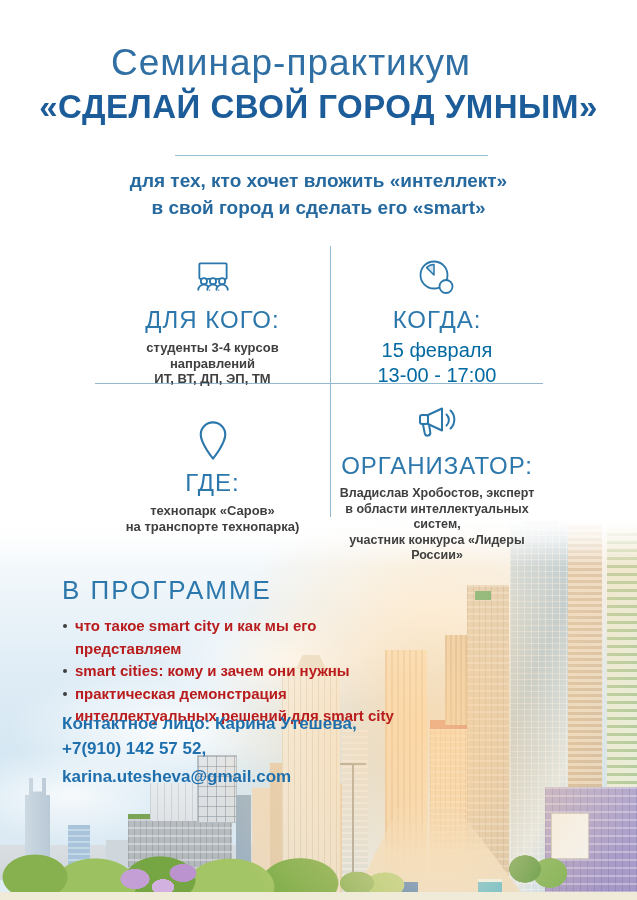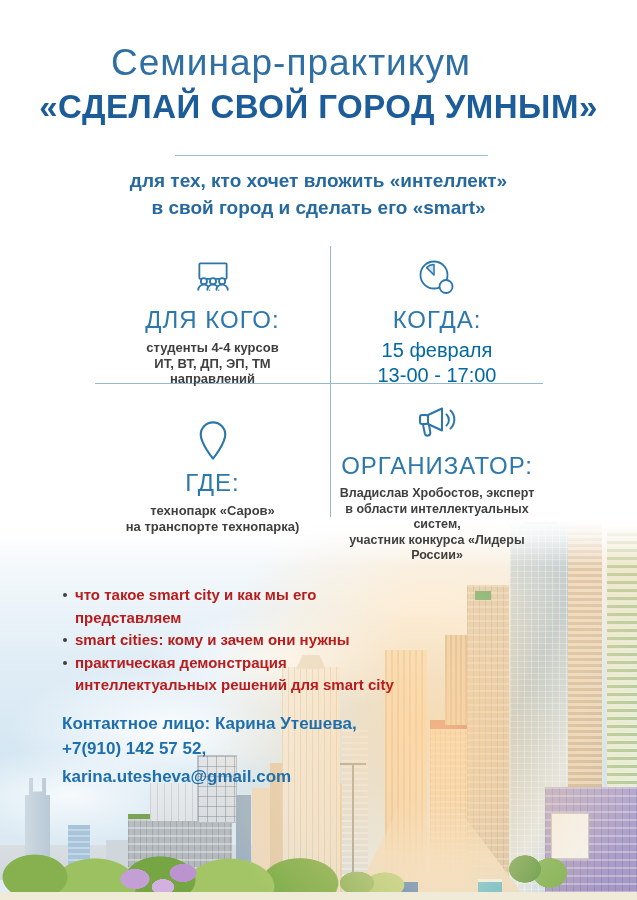--- a/index.html
+++ b/index.html
@@ -200,23 +200,23 @@
           <circle cx="12" cy="21.5" r="3.4" fill="#ffffff"></circle>
           <path d="M5.8 31 a6.2 5.8 0 0 1 12.4 0" fill="#ffffff"></path>
           <circle cx="22" cy="21.5" r="3.4" fill="#ffffff"></circle>
           <path d="M15.8 31 a6.2 5.8 0 0 1 12.4 0" fill="#ffffff"></path>
           <circle cx="32" cy="21.5" r="3.4" fill="#ffffff"></circle>
           <path d="M25.8 31 a6.2 5.8 0 0 1 12.4 0" fill="#ffffff"></path>
         </svg>
       </div>
       <div class="cell-heading">ДЛЯ КОГО:</div>
       <div class="cell-text">
-        <div>студенты 4-4 курсов</div>
+        <div>студенты 3-4 курсов</div>
+        <div>направлений</div>
         <div>ИТ, ВТ, ДП, ЭП, ТМ</div>
-        <div>направлений</div>
       </div>
     </div>
 
     <div class="cell cell-2">
       <div class="cell-icon">
         <svg width="46" height="40" viewBox="0 0 44 40" fill="none" stroke="#2b77ab" stroke-width="1.8" stroke-linecap="round" stroke-linejoin="round">
           <circle cx="19" cy="17" r="13.5" fill="none"></circle>
           <path d="M19 17 L19 6.5 A10.5 10.5 0 0 0 11.6 9.6 Z" fill="#d4e5f1" stroke-width="1.5"></path>
           <circle cx="31" cy="28.5" r="6.5" fill="#ffffff"></circle>
         </svg>
@@ -254,20 +254,21 @@
       <div class="cell-heading">ОРГАНИЗАТОР:</div>
       <div class="cell-text">
         <div>Владислав Хробостов, эксперт</div>
         <div>в области интеллектуальных систем,</div>
         <div>участник конкурса «Лидеры России»</div>
       </div>
     </div>
   </div>
 
   <div class="program">
+    <div class="program-heading">В ПРОГРАММЕ</div>
     <div class="program-list">
       <div class="program-item">что такое smart city и как мы его представляем</div>
       <div class="program-item">smart cities: кому и зачем они нужны</div>
       <div class="program-item">практическая демонстрация интеллектуальных решений для smart city</div>
     </div>
   </div>
 
   <div class="contact">
     <div>Контактное лицо: Карина Утешева,</div>
     <div>+7(910) 142 57 52,</div>

